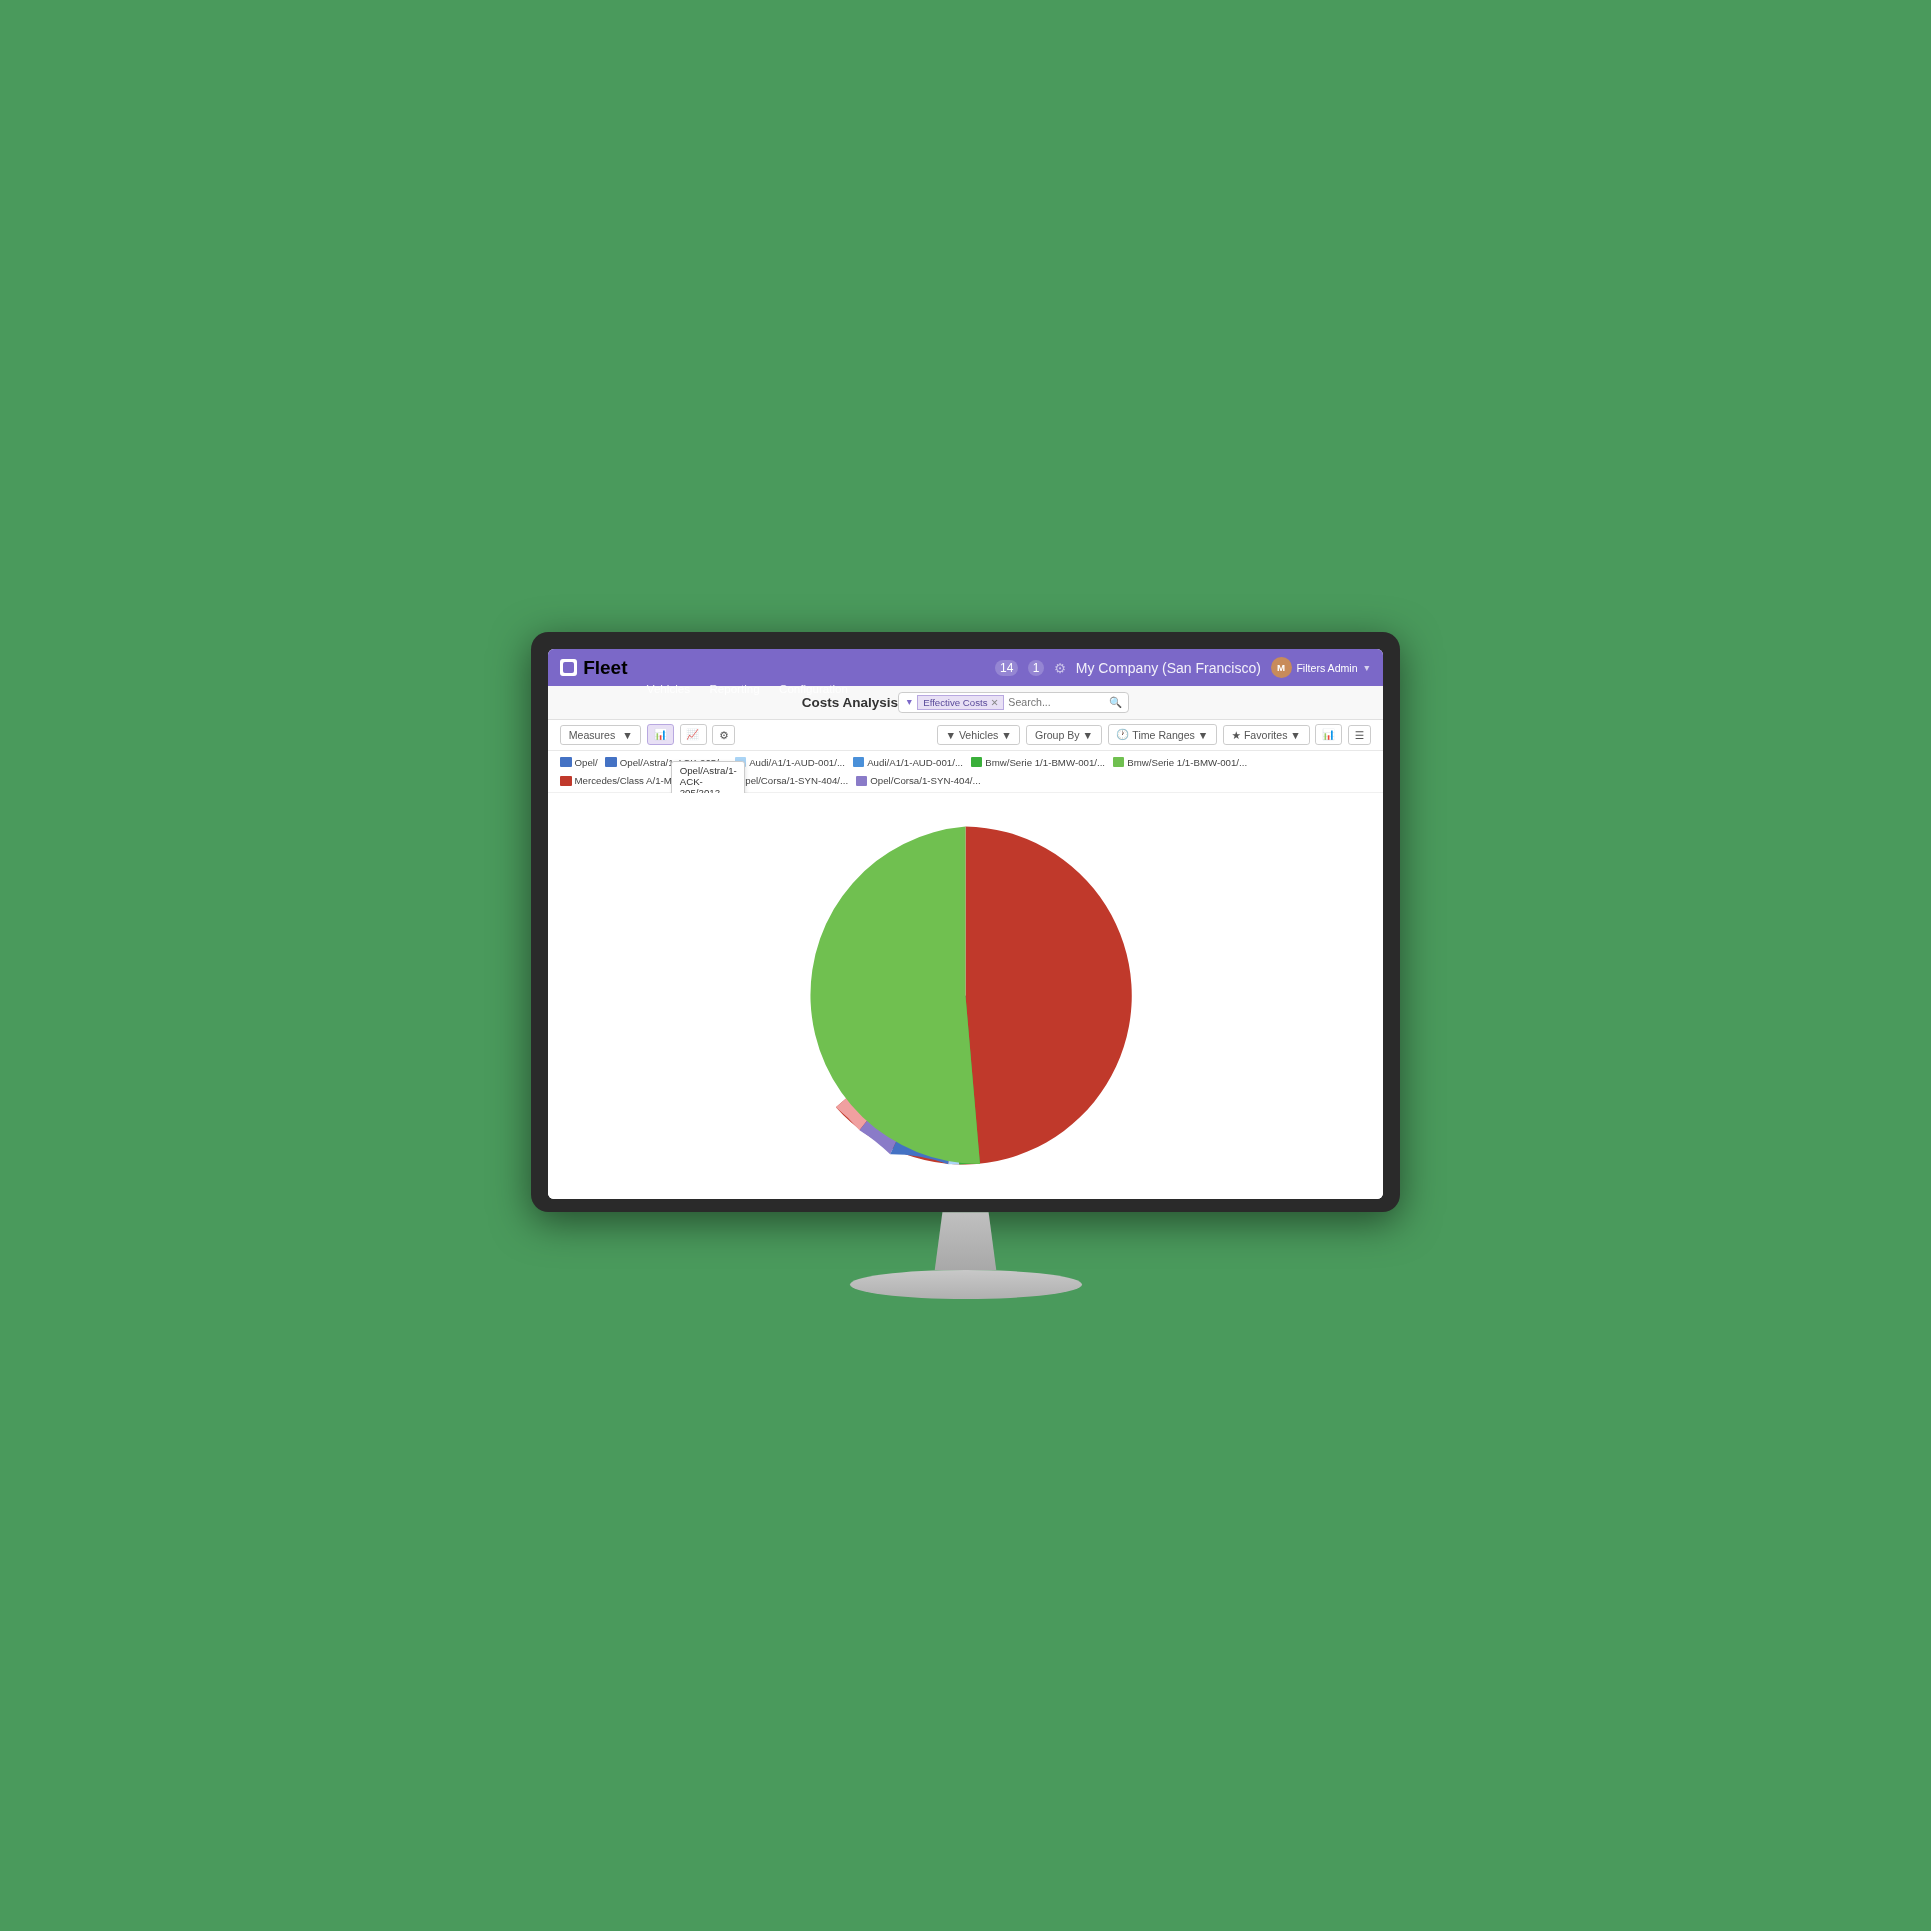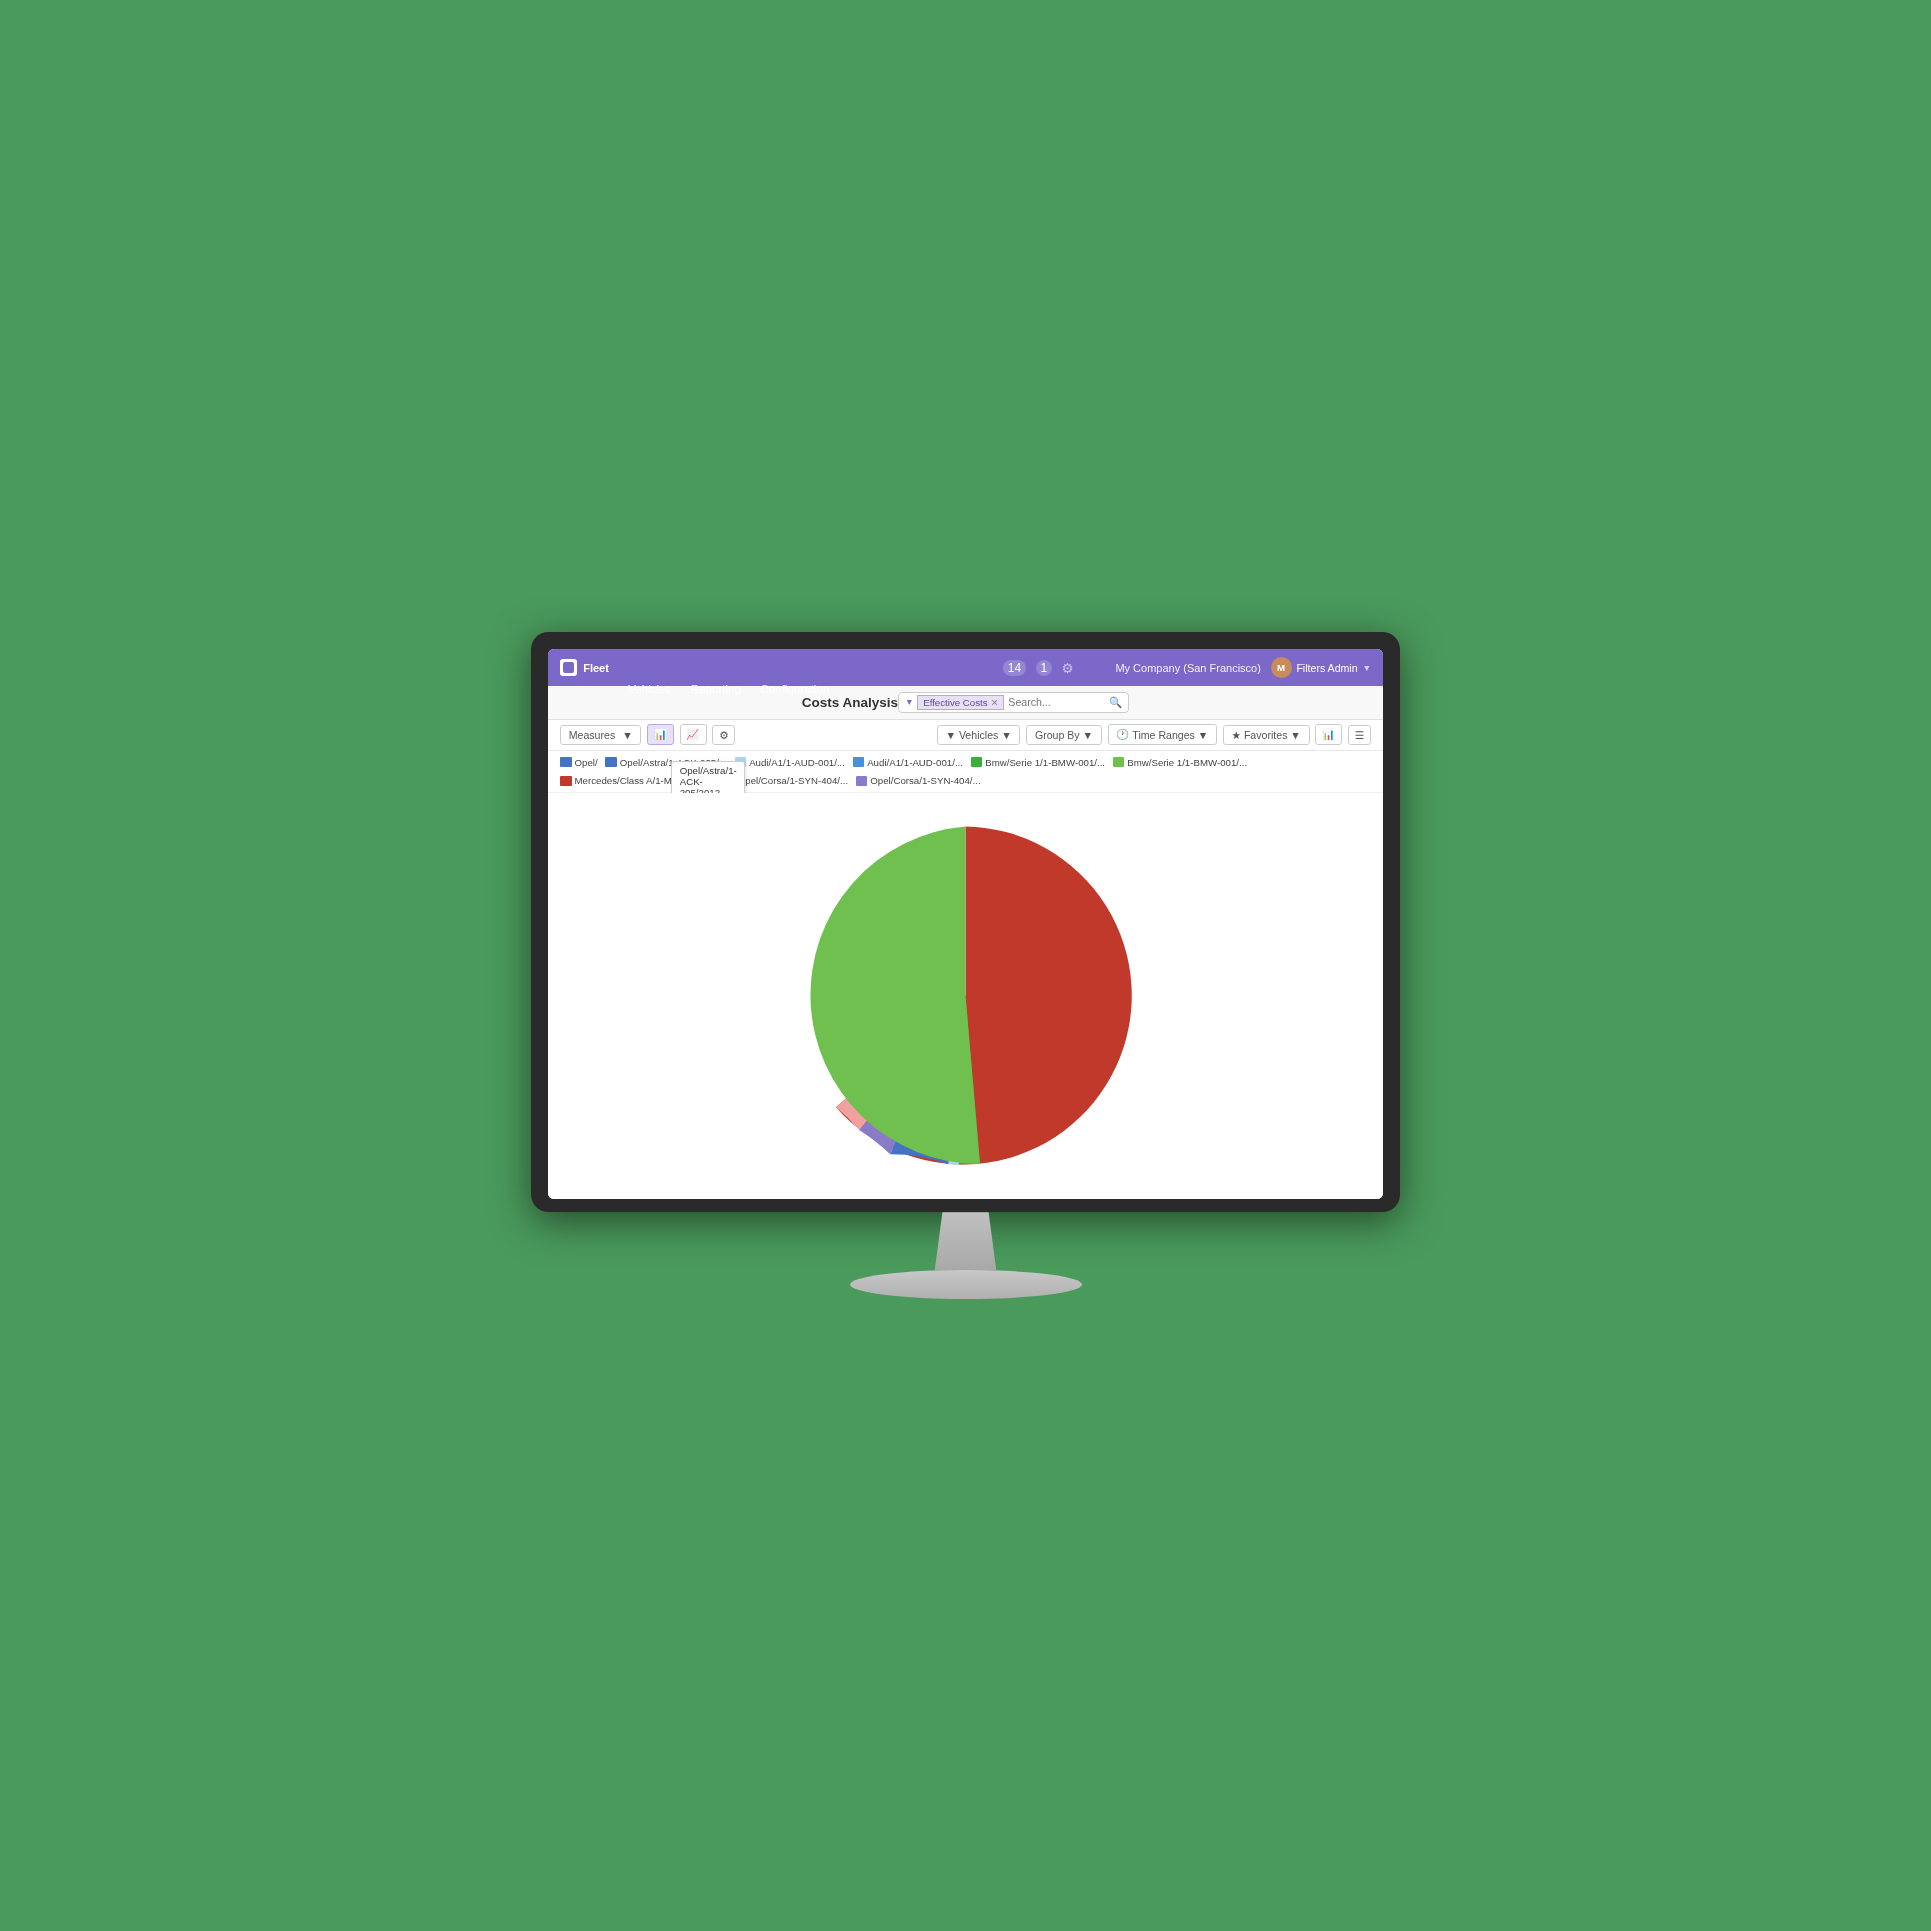--- a/index.html
+++ b/index.html
@@ -61,22 +61,22 @@
     }
 
     .nav-logo-icon-inner {
       width: 11.6px;
       height: 11.6px;
       background: #7b68c8;
       border-radius: 1.9px;
     }
 
     .nav-logo-text {
-      color: #ffffff;
-      font-size: 11px;
+      color: #000000;
+      font-size: 19px;
       font-weight: 600;
     }
 
     .nav-items {
       display: flex;
       gap: 11.6px;
       flex: 1;
       margin-top: 41px;
     }
 
@@ -96,22 +96,21 @@
     .nav-badge {
       background: rgba(255,255,255,0.2);
       border-radius: 9.7px;
       padding: 1px 4.8px;
       color: #fff;
       font-size: 12px;
     }
 
     .nav-company {
       color: rgba(255,255,255,0.9);
-      font-size: 11px;
-      margin-left: 32px;
+      font-size: 14px;
     }
 
     .nav-user {
       display: flex;
       align-items: center;
       gap: 4.8px;
       color: #fff;
       font-size: 10.6px;
     }
 

